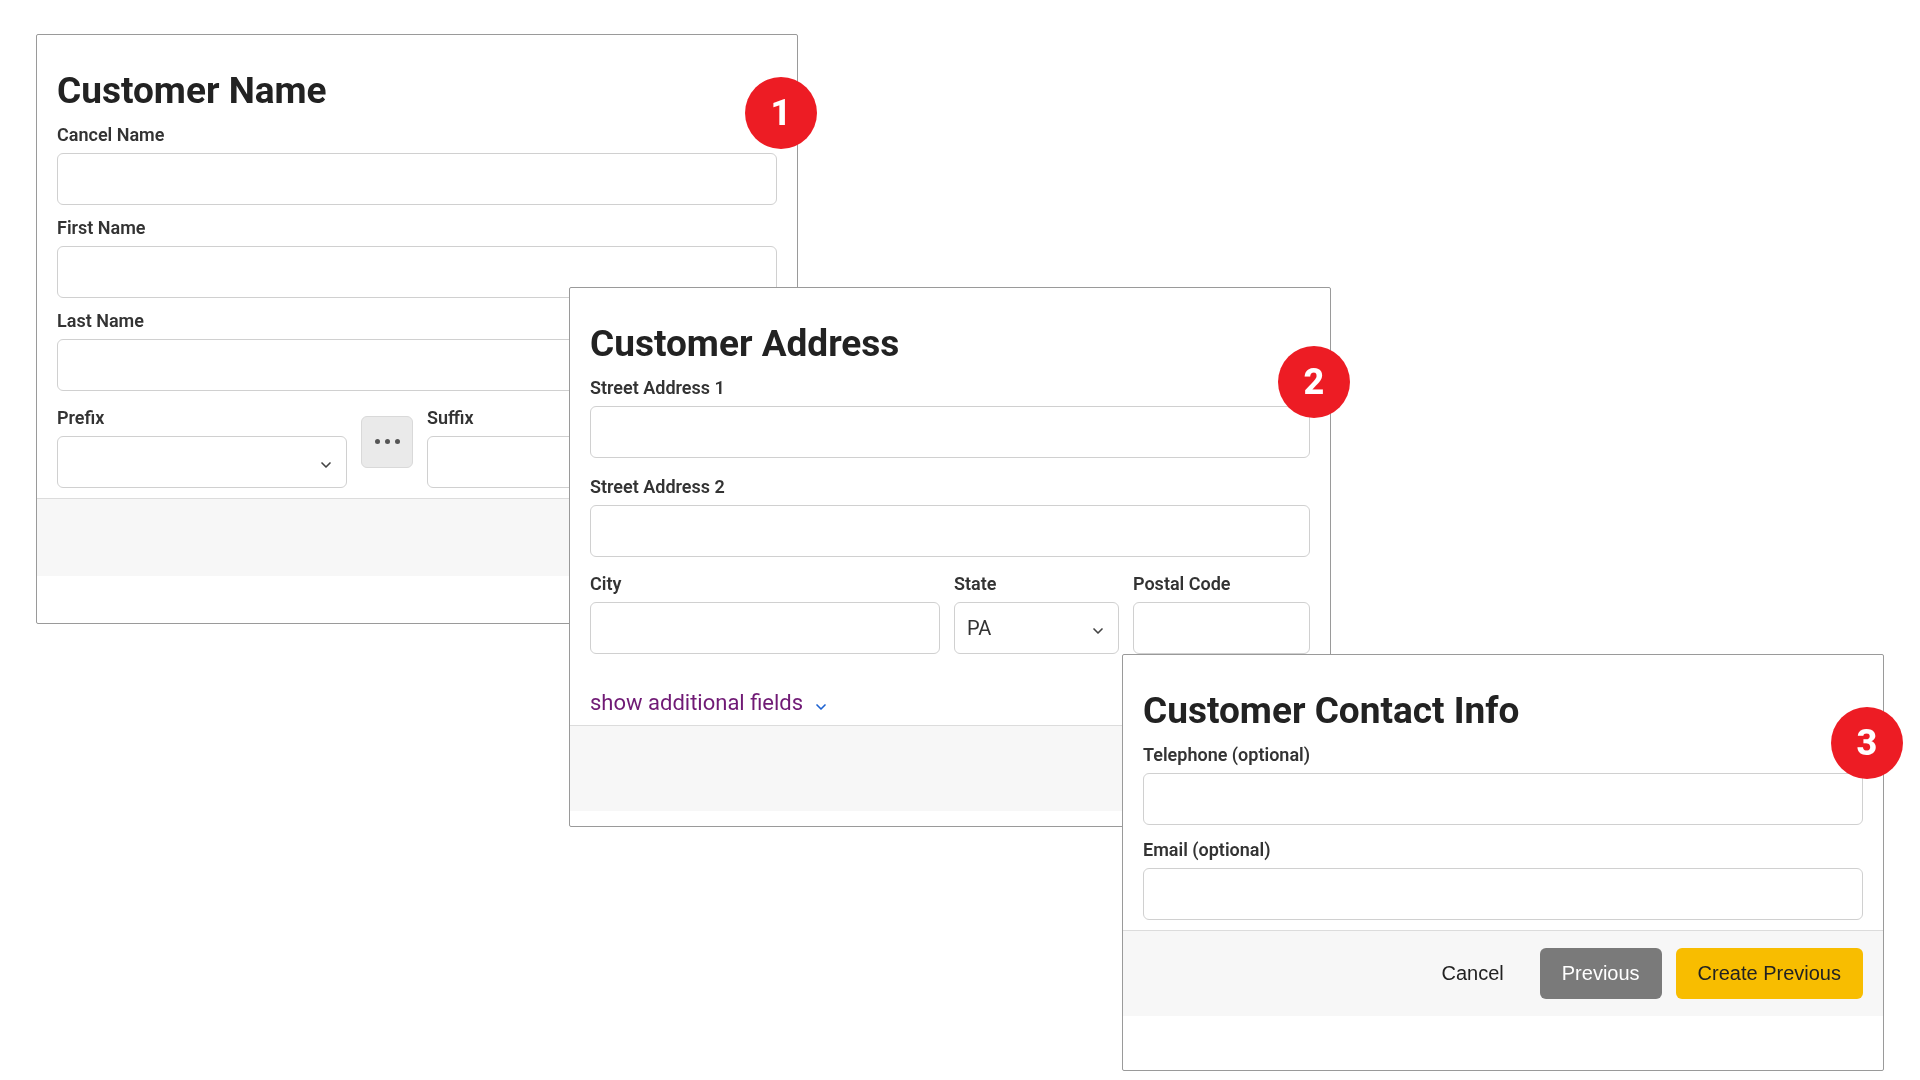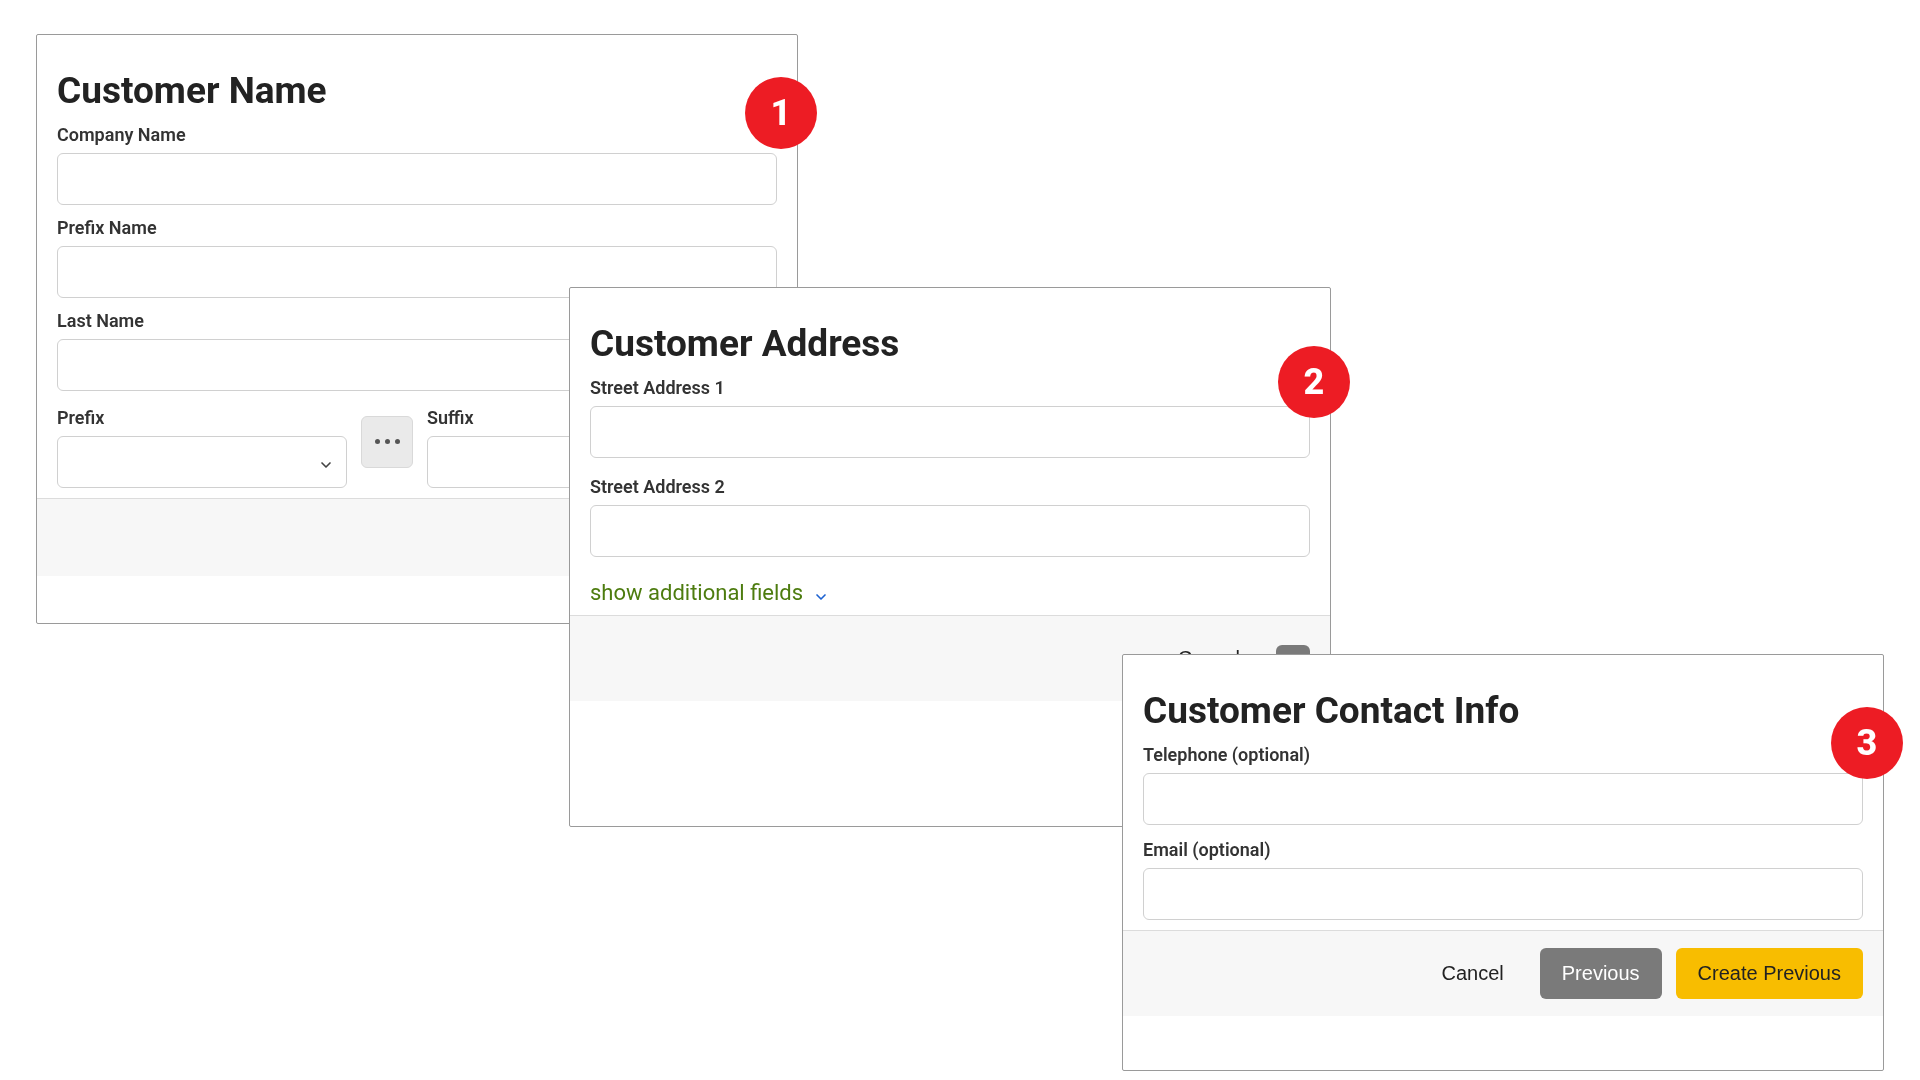--- a/index.html
+++ b/index.html
@@ -86,22 +86,22 @@
     border: none;
     border-radius: 6px;
     padding: 14px 22px;
     cursor: pointer;
   }
   .btn-cancel { background: transparent; color: #222; }
   .btn-secondary { background: #7a7a7a; color: #fff; }
   .btn-primary { background: #f8bd00; color: #222; font-weight: 500; }
   .link-toggle {
     display: inline-flex; align-items: center; gap: 10px;
-    color: #4d7c0f; font-size: 22px;
-    margin-top: 23px;
+    color: #701a75; font-size: 22px;
+    margin-top: 36px;
     cursor: pointer;
   }
   .badge {
     position: absolute;
     width: 72px; height: 72px;
     border-radius: 50%;
     background: #ed1c24;
     color: #fff;
     font-size: 36px;
     font-weight: 800;
@@ -116,24 +116,24 @@
 
   #panel1 .panel-footer { height: 78px; }
 </style>
 </head>
 <body>
 
 <div class="panel" id="panel1">
   <div class="panel-body">
     <h2 class="panel-title">Customer Name</h2>
 
-    <label class="field-label">Company Name</label>
-    <input class="text-input" type="text" style="">
-
-    <label class="field-label">Prefix Name</label>
+    <label class="field-label">Cancel Name</label>
+    <input class="text-input" type="text" style="">
+
+    <label class="field-label">First Name</label>
     <input class="text-input" type="text" style="">
 
     <label class="field-label">Last Name</label>
     <input class="text-input" type="text" style="">
 
     <div class="row" style="margin-top:4px;">
       <div style="width:290px;">
         <label class="field-label">Prefix</label>
         <div class="select-input">
           <span></span>
@@ -164,20 +164,41 @@
 <div class="panel" id="panel2">
   <div class="panel-body">
     <h2 class="panel-title">Customer Address</h2>
 
     <label class="field-label">Street Address 1</label>
     <input class="text-input" type="text" style="">
 
     <label class="field-label" style="margin-top:18px;">Street Address 2</label>
     <input class="text-input" type="text" style="">
 
+    <div class="row" style="margin-top:4px;">
+      <div style="flex: 0 0 350px;">
+        <label class="field-label">City</label>
+        <input class="text-input" type="text" style="">
+      </div>
+      <div style="flex: 0 0 165px;">
+        <label class="field-label">State</label>
+        <div class="select-input">
+          <span>PA</span>
+          <span class="chev">
+            <svg viewBox="0 0 24 24" fill="none" stroke="#444" stroke-width="2.5" stroke-linecap="round" stroke-linejoin="round">
+                <polyline points="6 9 12 15 18 9"></polyline>
+              </svg>
+          </span>
+        </div>
+      </div>
+      <div style="flex:1;">
+        <label class="field-label">Postal Code</label>
+        <input class="text-input" type="text" style="">
+      </div>
+    </div>
 
     <div class="link-toggle">
       <span>show additional fields</span>
       <span class="chev">
         <svg viewBox="0 0 24 24" fill="none" stroke="#1d62d1" stroke-width="2.5" stroke-linecap="round" stroke-linejoin="round">
             <polyline points="6 9 12 15 18 9"></polyline>
           </svg>
       </span>
     </div>
   </div>

